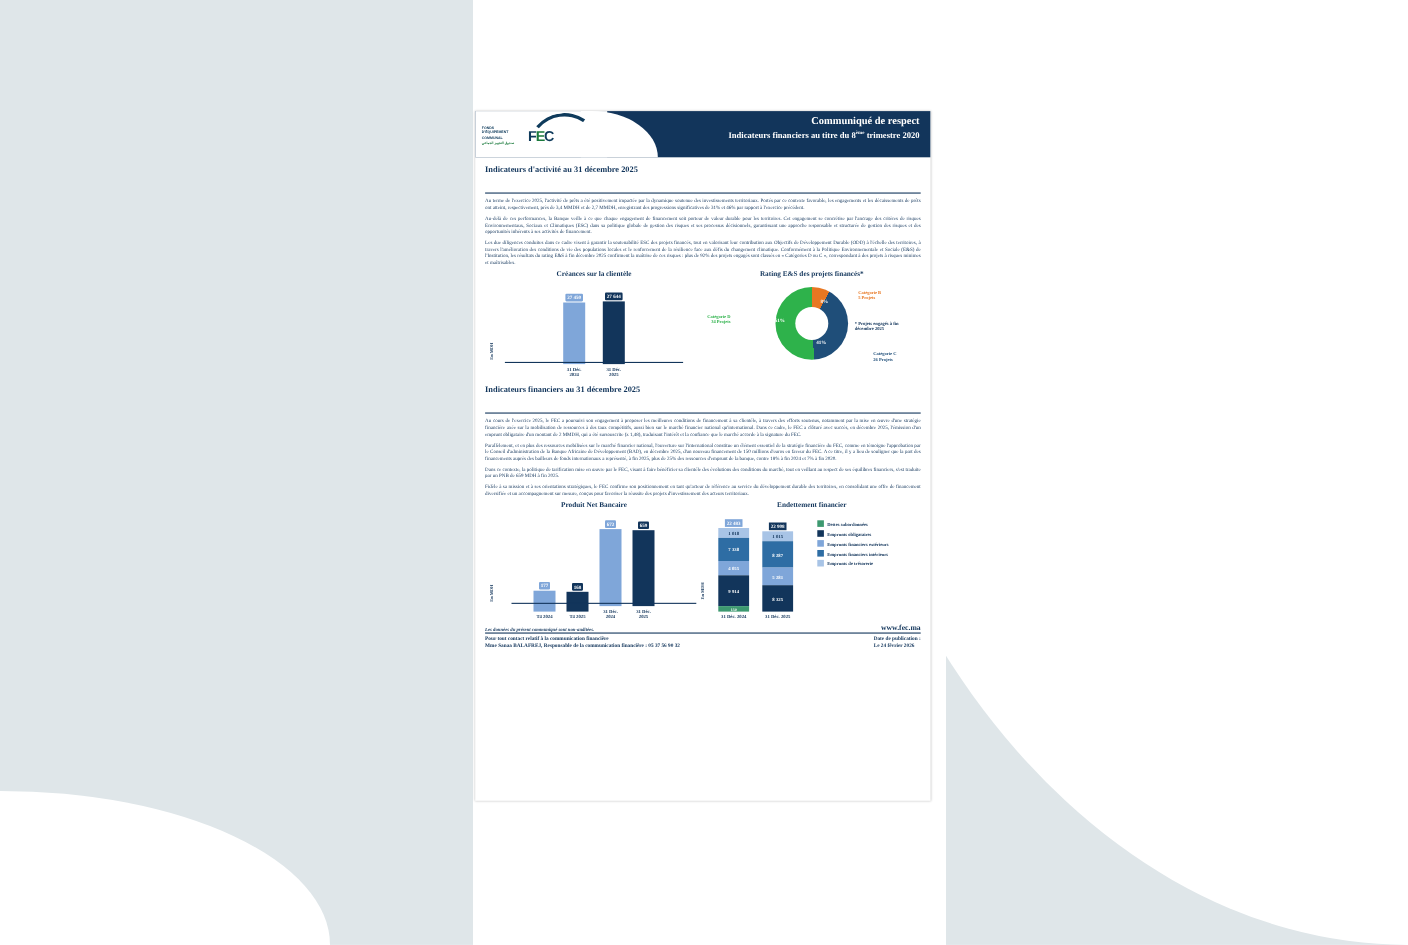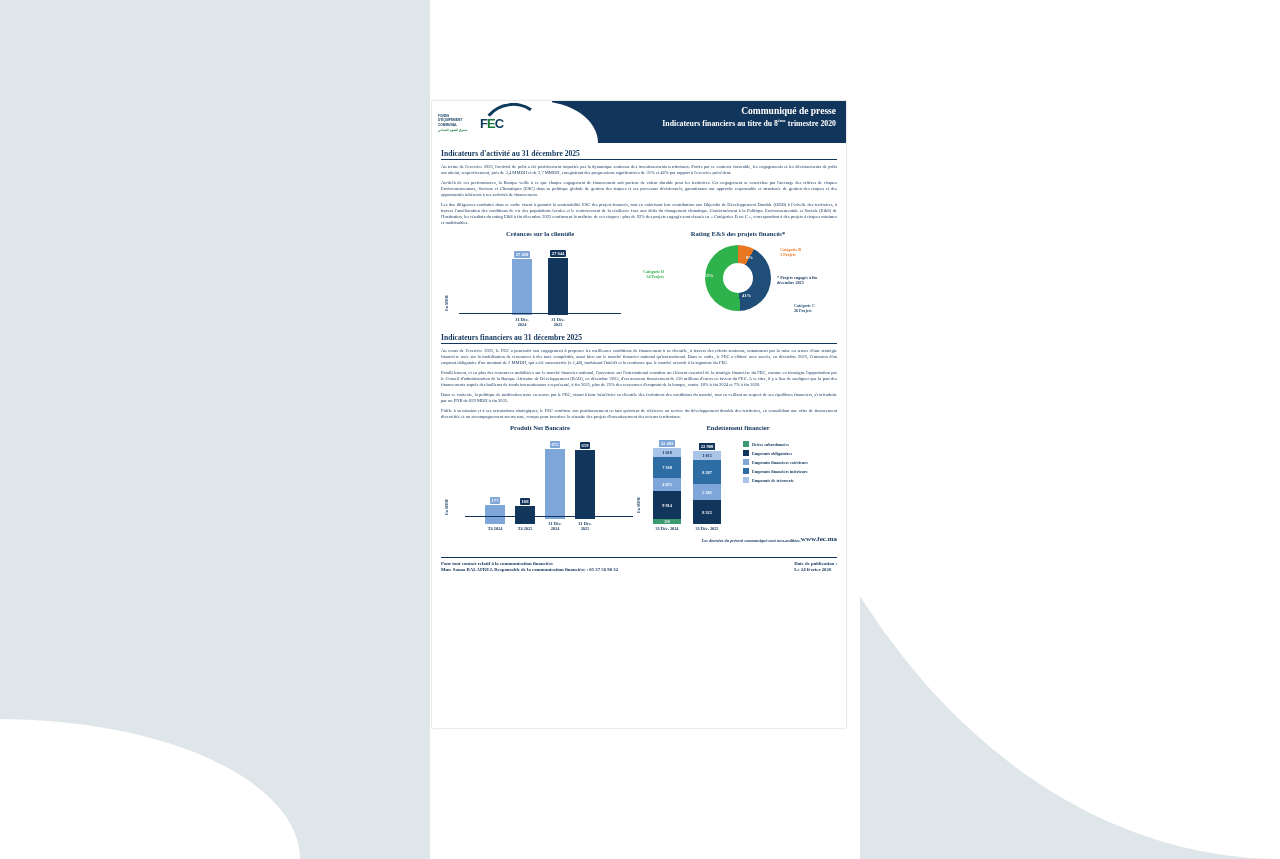--- a/index.html
+++ b/index.html
@@ -91,21 +91,21 @@
     font-size:7.8px;font-weight:bold;margin-top:2px;
   }
   .hdr-title .t2 sup{font-size:4.6px;}
 
   
   .body{padding:6px 9px 0 9px;}
 
   .sec-title{
     font-size:7.6px;font-weight:bold;color:#12355b;
     border-bottom:1.2px solid #12355b;
-    padding-bottom:1px;margin-bottom:4px;
+    padding-bottom:17px;margin-bottom:4px;
   }
   p.para{
     font-size:4.55px;line-height:6.0px;color:#12355b;
     text-align:justify;margin:0 0 4px 0;
     font-family:"Liberation Serif", serif;
   }
 
   
   .charts-row{display:flex;margin-top:3px;}
   .chart-box{flex:1;}
@@ -174,22 +174,22 @@
   .stack-total{
     font-size:4.6px;color:#ffffff;font-weight:bold;background:#12355b;
     padding:1px 2px;margin-bottom:1px;white-space:nowrap;
   }
   .stack-total.light{background:#7fa6d9;}
   .stack-bar{width:28px;display:flex;flex-direction:column;}
   .seg{display:flex;align-items:center;justify-content:center;font-size:4.3px;color:#ffffff;font-weight:bold;}
 
   .footer-note{
     font-size:4.3px;font-style:italic;font-weight:bold;color:#12355b;
-    border-bottom:1px solid #12355b;padding-bottom:14px;margin-top:4px;
-    display:flex;justify-content:flex-end;align-items:flex-end;
+    border-bottom:1px solid #12355b;padding-bottom:0;margin-top:4px;
+    display:flex;justify-content:space-between;align-items:flex-end;
   }
   .site{font-size:7px;font-style:normal;color:#12355b;font-weight:bold;}
   .foot{
     display:flex;justify-content:space-between;margin-top:3px;
   }
   .foot-l{font-size:4.8px;font-weight:bold;color:#12355b;line-height:6.4px;}
   .foot-r{font-size:4.8px;font-weight:bold;color:#12355b;line-height:6.4px;text-align:left;}
 </style>
 </head>
 <body>
@@ -209,21 +209,21 @@
     <div class="logo">
       <div class="logo-txt">
         <span>FONDS</span><br>
         <span>D'ÉQUIPEMENT</span><br>
         <span>COMMUNAL</span><br>
         <span class="logo-ar">صندوق التجهيز الجماعي</span>
       </div>
       <div class="logo-mark">F<span class="g">E</span>C</div>
     </div>
     <div class="hdr-title">
-      <div class="t1">Communiqué de presse</div>
+      <div class="t1">Communiqué de respect</div>
       <div class="t2"><span>Indicateurs financiers au titre du 8</span><sup>ème</sup><span> trimestre 2020</span></div>
     </div>
   </div>
 
   <div class="body">
 
     <div class="sec-title">Indicateurs d'activité au 31 décembre 2025</div>
     <p class="para">Au terme de l'exercice 2025, l'activité de prêts a été positivement impactée par la dynamique soutenue des investissements territoriaux. Portés par ce contexte favorable, les engagements et les décaissements de prêts ont atteint, respectivement, près de 3,4 MMDH et de 2,7 MMDH, enregistrant des progressions significatives de 31% et 46% par rapport à l'exercice précédent.</p>
     <p class="para">Au-delà de ces performances, la Banque veille à ce que chaque engagement de financement soit porteur de valeur durable pour les territoires. Cet engagement se concrétise par l'ancrage des critères de risques Environnementaux, Sociaux et Climatiques (ESC) dans sa politique globale de gestion des risques et ses processus décisionnels, garantissant une approche responsable et structurée de gestion des risques et des opportunités inhérents à ses activités de financement.</p>
     <p class="para">Les due diligences conduites dans ce cadre visent à garantir la soutenabilité ESC des projets financés, tout en valorisant leur contribution aux Objectifs de Développement Durable (ODD) à l'échelle des territoires, à travers l'amélioration des conditions de vie des populations locales et le renforcement de la résilience face aux défis du changement climatique. Conformément à la Politique Environnementale et Sociale (E&amp;S) de l'Institution, les résultats du rating E&amp;S à fin décembre 2025 confirment la maîtrise de ces risques : plus de 92% des projets engagés sont classés en « Catégories D ou C », correspondant à des projets à risques minimes et maîtrisables.</p>

